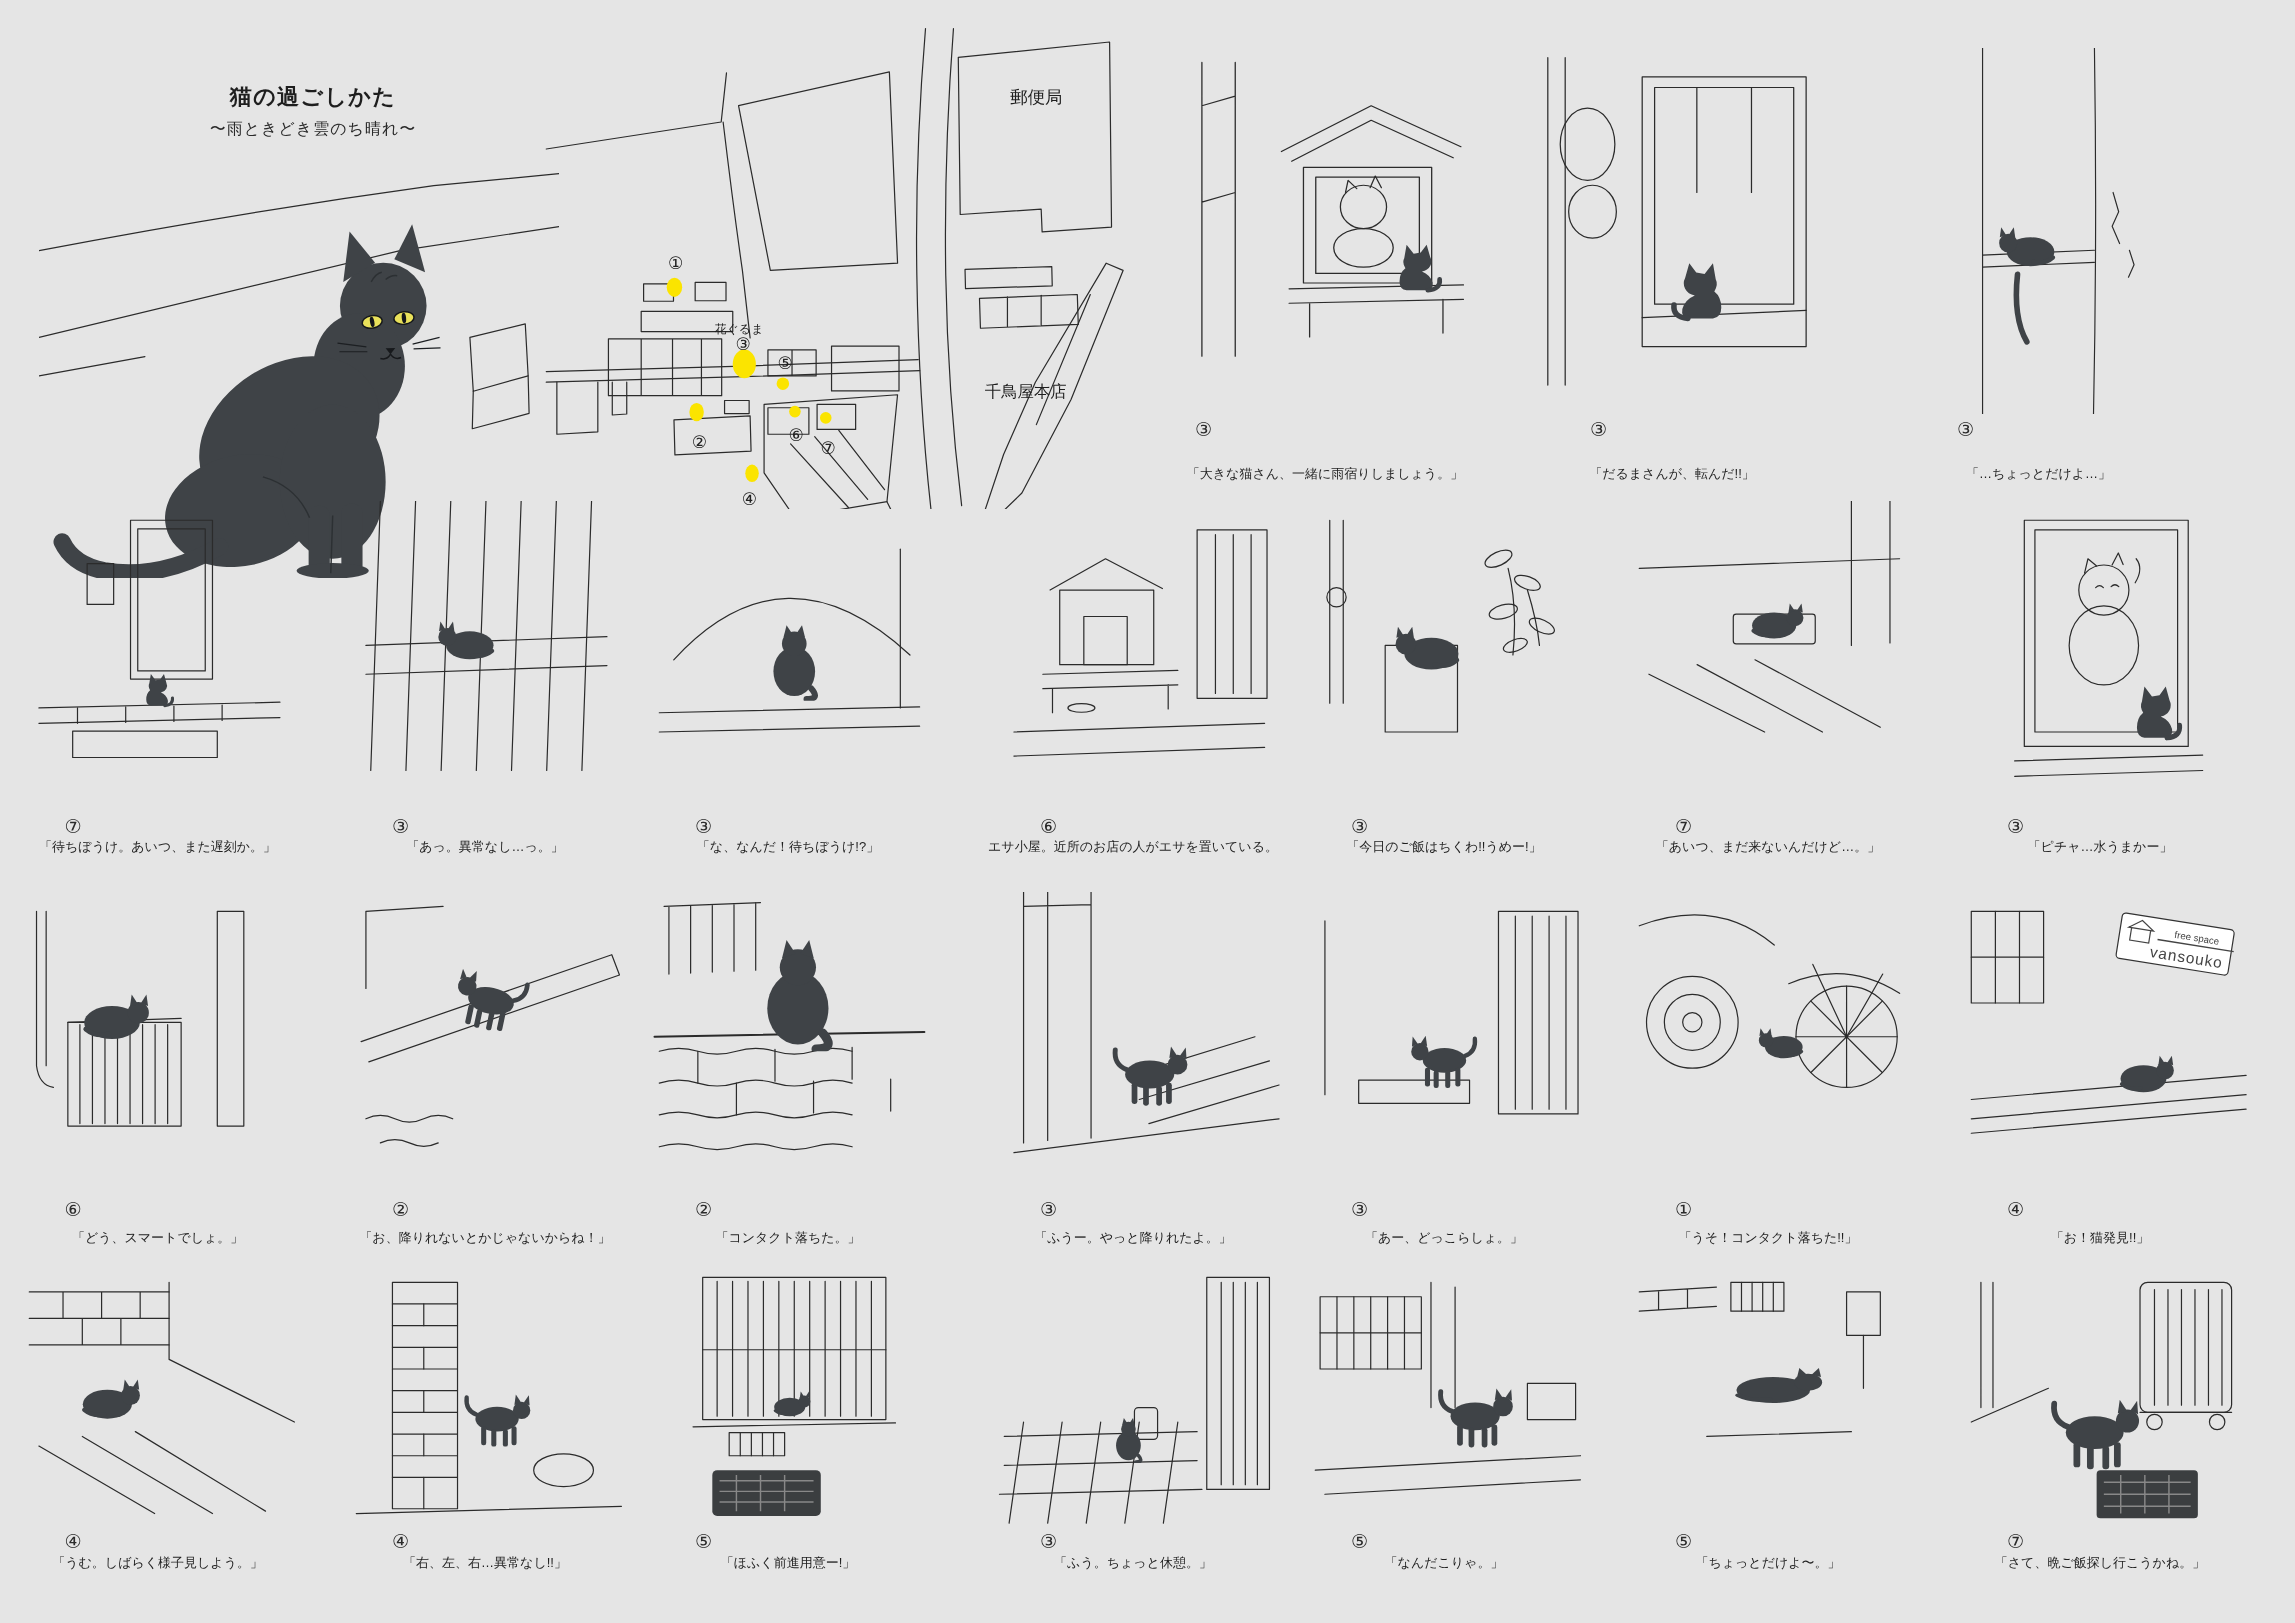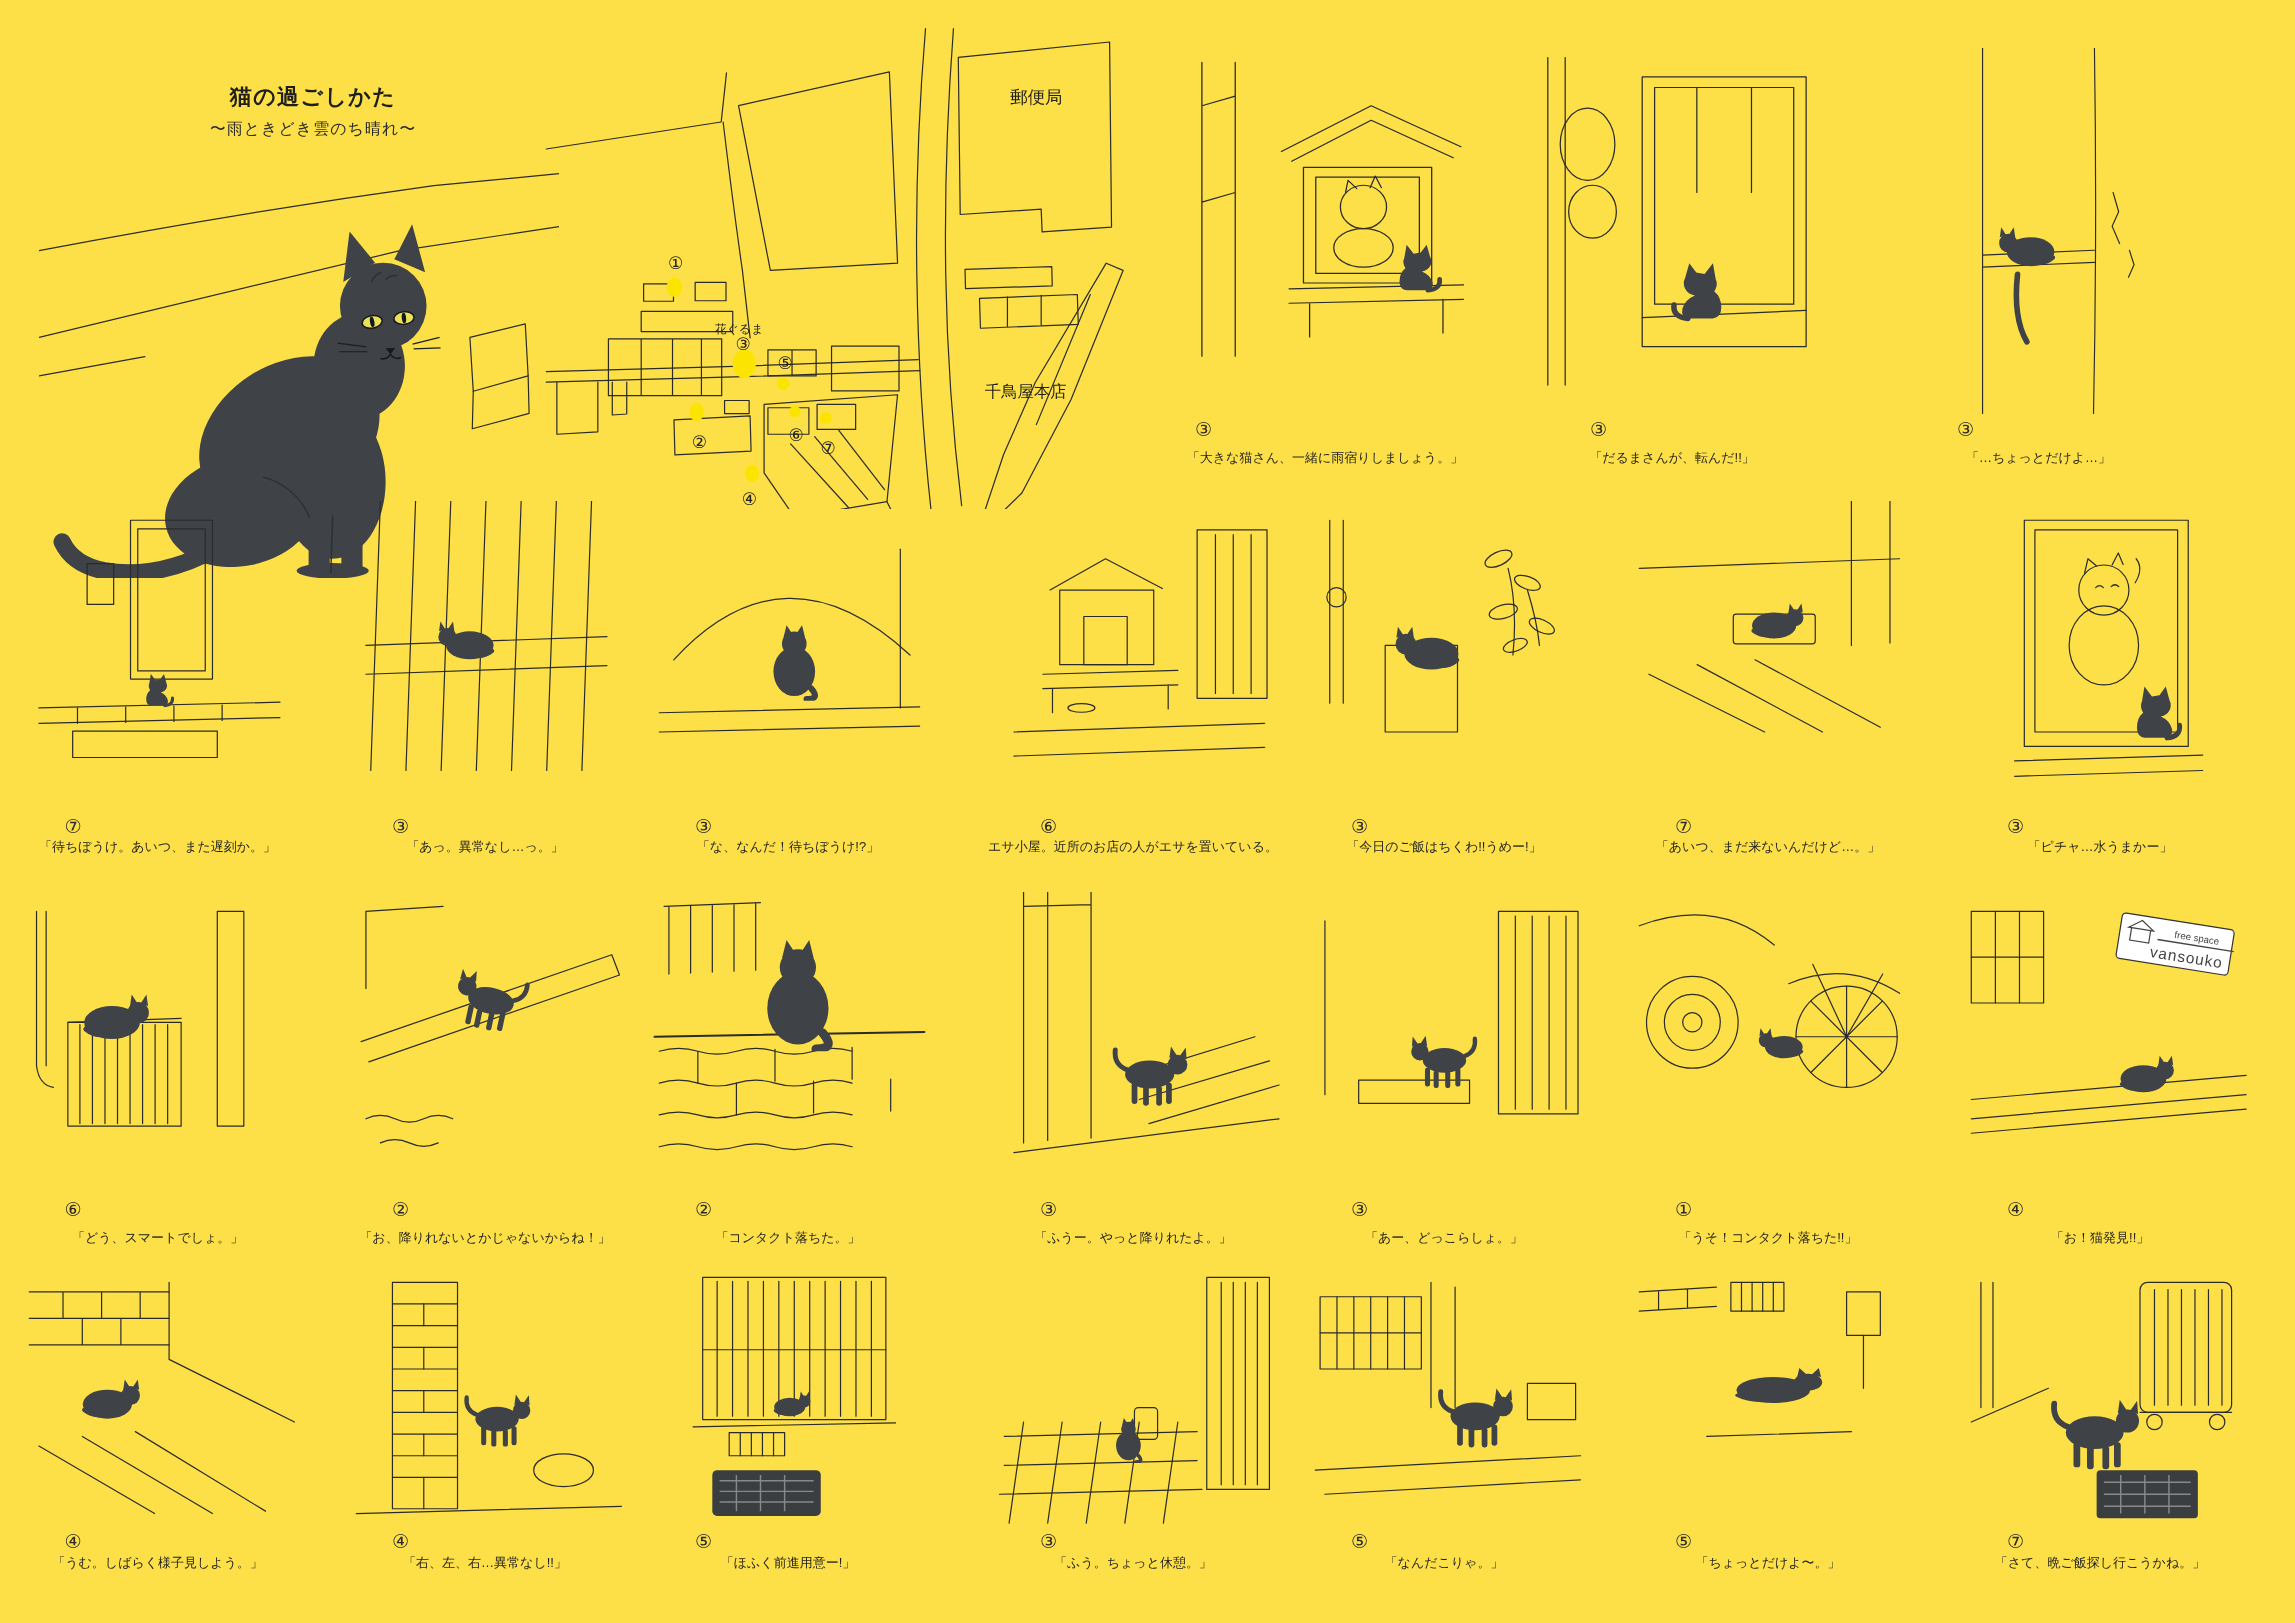--- a/index.html
+++ b/index.html
@@ -1,26 +1,26 @@
 <!DOCTYPE html>
 <html style="font-size:7.7px"><head>
 <meta charset="utf-8">
 <style>
   html,body{margin:0;padding:0;background:#fff;}
-  #canvas{position:relative;width:2295px;height:1623px;background:#fde047;overflow:hidden;
+  #canvas{position:relative;width:2295px;height:1623px;background:#e5e5e5;overflow:hidden;
           font-family:"Liberation Sans","DejaVu Sans",sans-serif;color:#222;}
   .titleblock{position:absolute;left:190px;top:82px;width:246px;text-align:center;}
   .title{font-size:22px;font-weight:bold;letter-spacing:1.4px;color:#1e1e1e;}
   .subtitle{font-size:16px;margin-top:6.7px;letter-spacing:1px;color:#2a2a2a;}
   .panel{position:absolute;}
   .panel svg{display:block;width:100%;}
   .r1 svg{height:366px;} .r2 svg{height:308px;} .r3 svg{height:304px;} .r4 svg{height:265px;}
   .badge{position:absolute;left:55px;font-size:19px;color:#2b2b2b;line-height:1;}
   .cap{position:absolute;left:0;width:100%;text-align:center;font-size:13px;color:#1f1f1f;white-space:nowrap;}
-  .r1 .badge{top:372px}.r1 .cap{top:401px}
+  .r1 .badge{top:372px}.r1 .cap{top:417px}
   .r2 .badge{top:316px}.r2 .cap{top:337px}
   .r3 .badge{top:308px}.r3 .cap{top:337px}
   .r4 .badge{top:269px}.r4 .cap{top:291px}
   g.ln{fill:none;stroke:#2b2b2b;stroke-width:2.5;stroke-linecap:round;stroke-linejoin:round;}
   g.cat{fill:#3f4347;color:#3f4347;stroke:none;}
   svg text{font-family:"Liberation Sans","DejaVu Sans",sans-serif;}
 </style>
 </head>
 <body>
 

